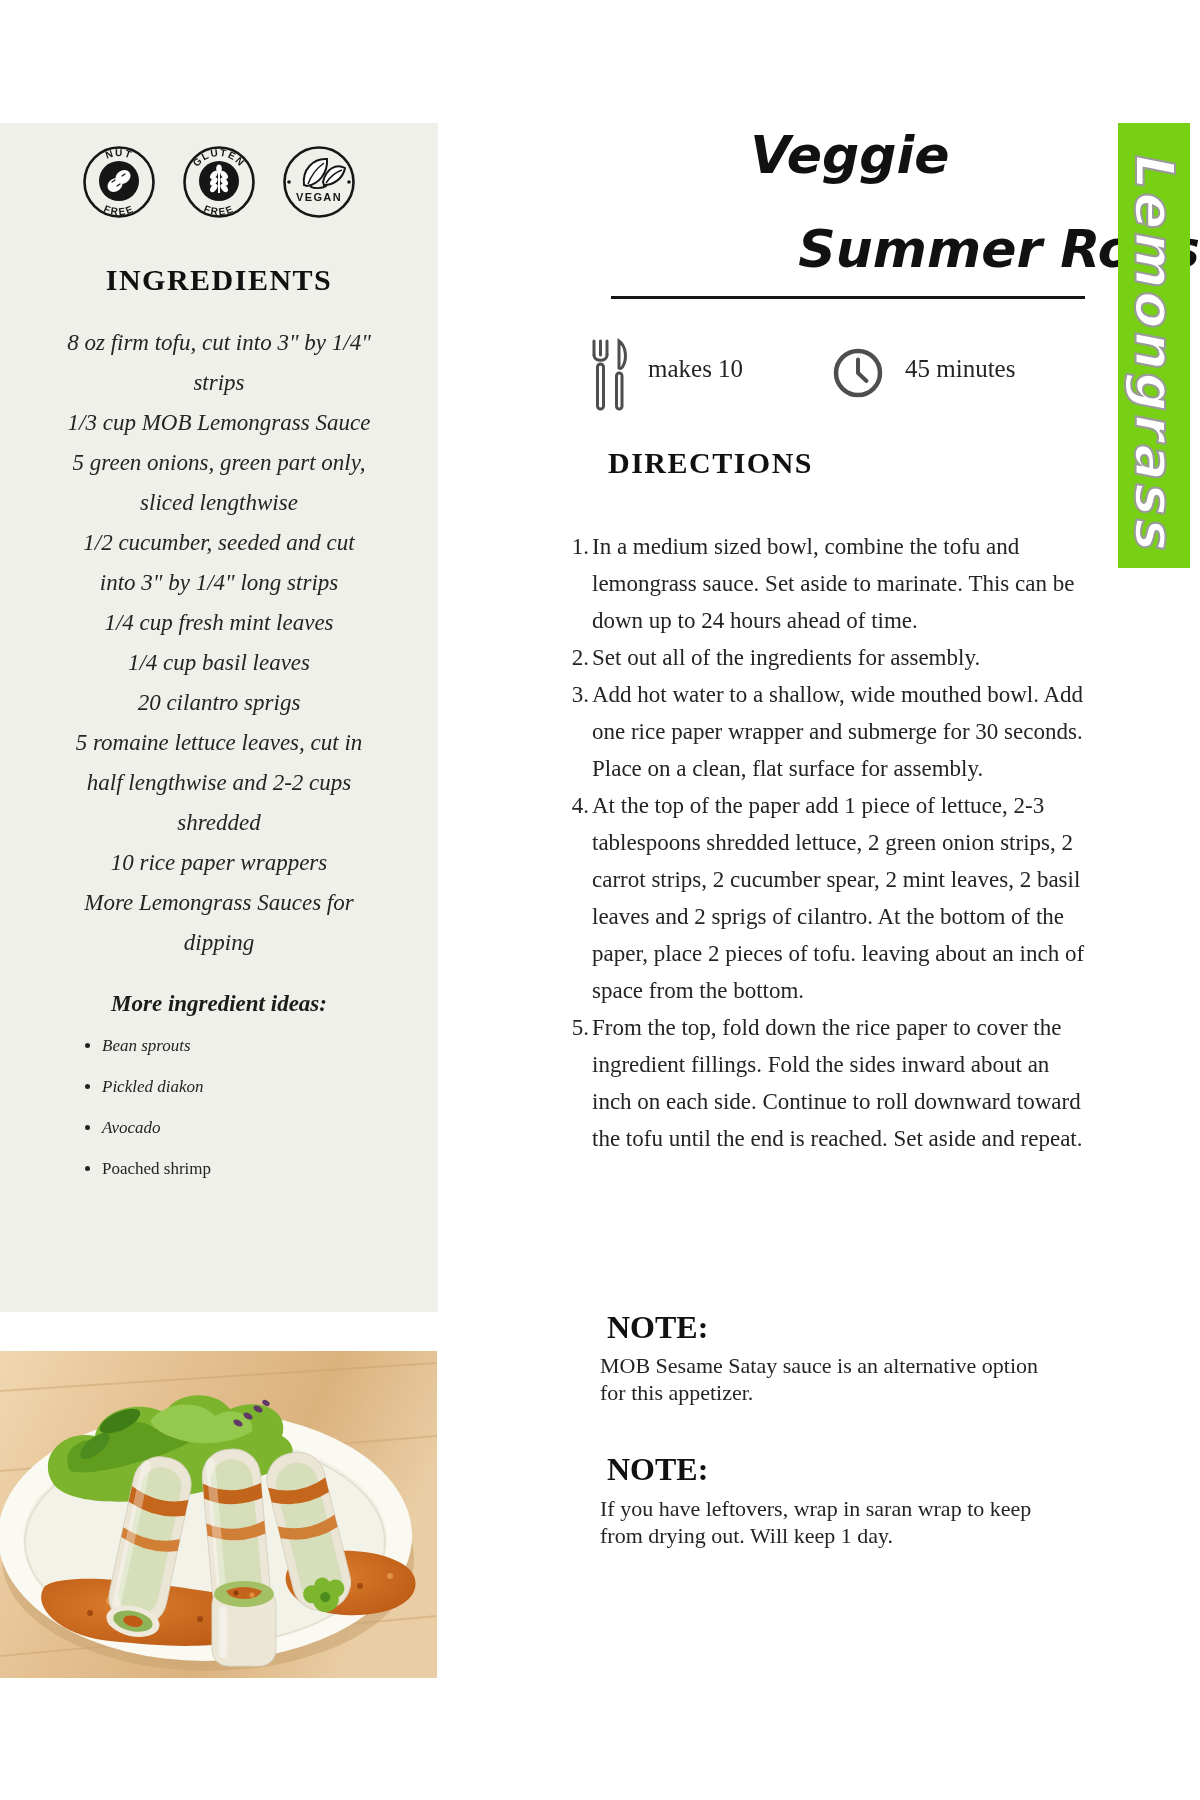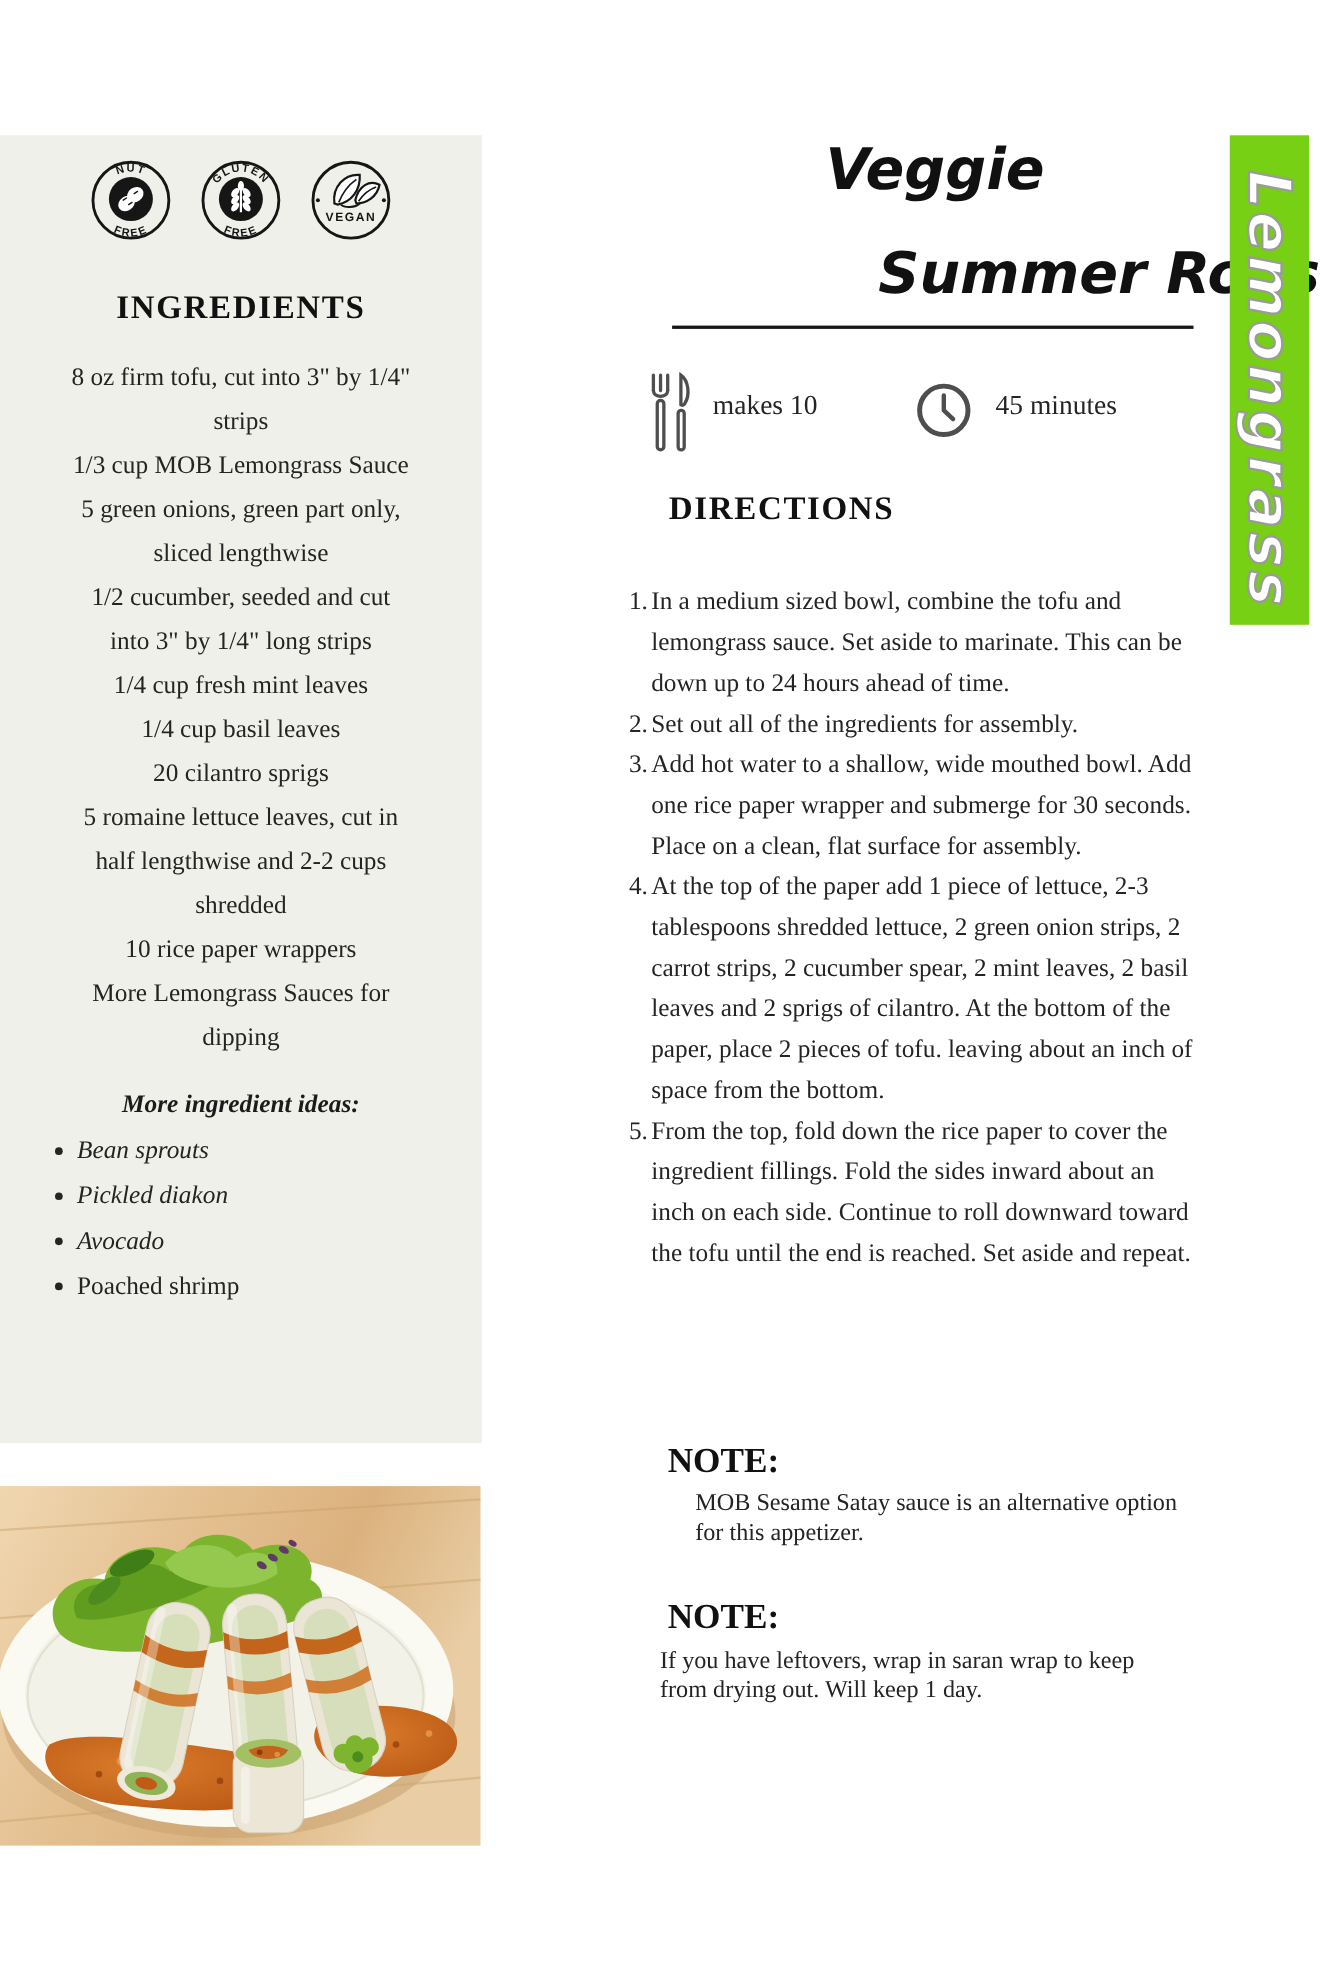--- a/index.html
+++ b/index.html
@@ -20,26 +20,26 @@
   .btxt { font-family:"Liberation Sans", sans-serif; font-size:10px; font-weight:bold;
           letter-spacing:1.6px; fill:#161616; }
   .btxt2 { font-family:"Liberation Sans", sans-serif; font-size:11px; font-weight:bold;
            letter-spacing:1.4px; fill:#161616; }
 
   .ing-heading {
     margin-top:44px; text-align:center; font-size:30px; font-weight:bold;
     letter-spacing:1.5px; color:#111;
   }
   .ing-list { margin-top:26px; padding:0 64px; text-align:center;
-              font-size:23px; line-height:40px; color:#242424; }
+              font-size:23px; line-height:40px; color:#242424;font-style:italic; }
   .ing-list p { margin:0; }
   .ideas-heading { margin-top:28px; text-align:center; font-size:23px;
                    font-weight:bold; font-style:italic; color:#1b1b1b; }
   .ideas { margin-top:8px; padding-left:70px; list-style:disc outside;
-           font-size:23px; line-height:41px; color:#242424; }
+           font-size:17px; line-height:41px; color:#242424;margin-left:32px; }
   .ideas li.it { font-style:italic; }
 
   
   .photo { position:absolute; left:0; top:1351px; width:437px; height:327px; }
 
   
   .script { font-family:"DejaVu Sans", sans-serif; font-style:italic; font-weight:700; color:#111; }
   .t1 { position:absolute; left:500px; top:125px; width:700px; text-align:center; font-size:52px; }
   .t2 { position:absolute; left:500px; top:219px; width:700px; text-align:right; font-size:52px; }
   .underline { position:absolute; left:611px; top:296px; width:474px; height:3px; background:#161616; }
@@ -58,21 +58,21 @@
            font-size:23px; line-height:37px; color:#242424; }
   .steps li { position:relative; padding-left:27px; }
   .steps .n { position:absolute; left:0; top:0; width:24px; text-align:right; }
 
   
   .note-h { position:absolute; font-size:32px; font-weight:bold; color:#111; }
   .note-h.n1 { left:607px; top:1309px; }
   .note-h.n2 { left:607px; top:1451px; }
   .note-p { position:absolute; left:600px; width:462px; font-size:22px;
             line-height:27px; color:#242424; }
-  .note-p.n1 { top:1352px;margin-left:32px; }
+  .note-p.n1 { top:1352px; }
   .note-p.n2 { top:1495px; }
 
   
   .tab {
     position:absolute; left:1118px; top:123px; width:72px; height:445px;
     background:#77d013; display:flex; align-items:center; justify-content:center;
   }
   .tab-label {
     writing-mode:vertical-rl; font-size:54px; letter-spacing:3px;
     color:#ffffff; -webkit-text-stroke:2px #9a9a9a;

